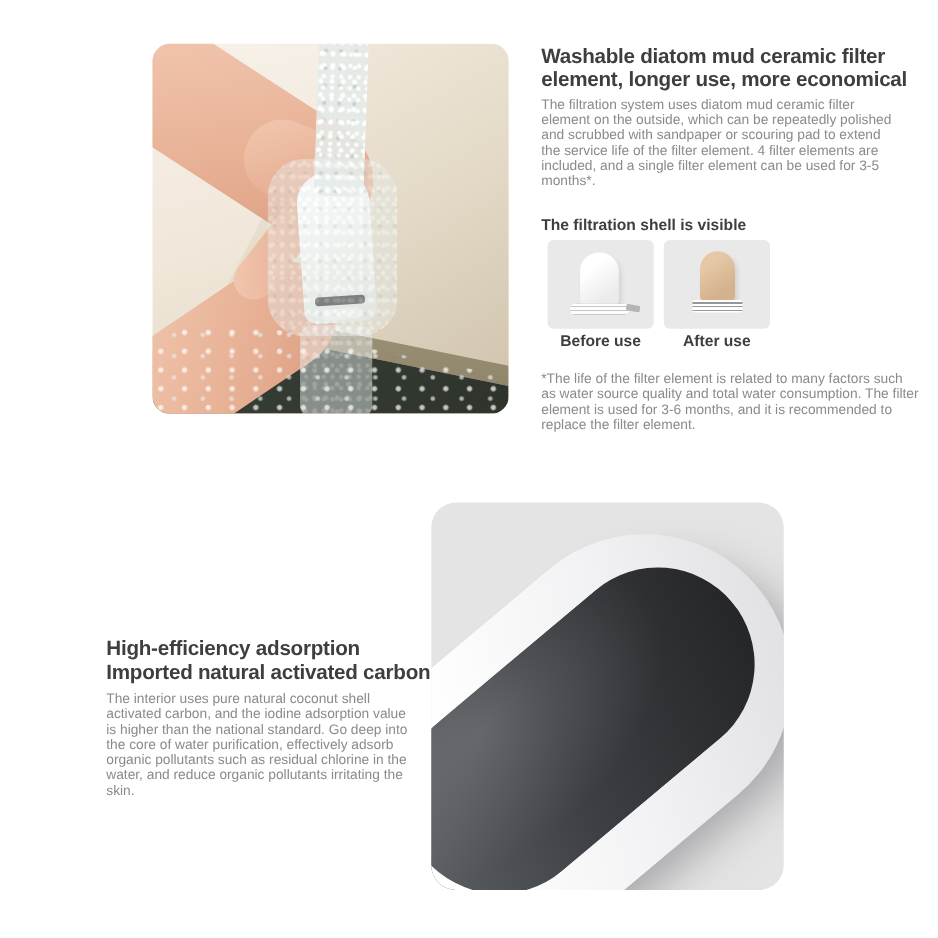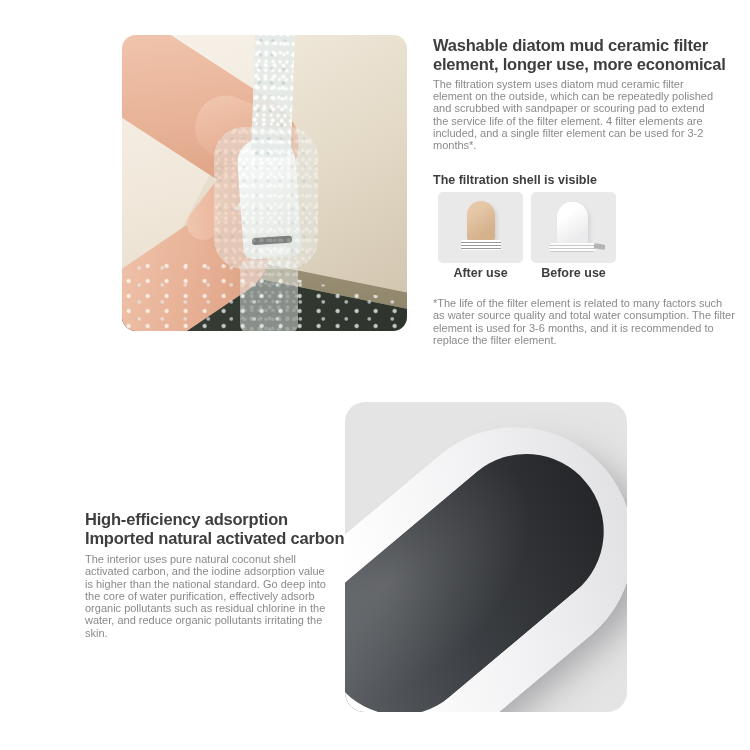--- a/index.html
+++ b/index.html
@@ -106,38 +106,38 @@
       <div class="p1-filter-base"></div>
     </div>
     <div class="abs bubbles p1-stream"></div>
     <div class="abs bubbles p1-splash"></div>
     <div class="abs bubbles p1-fall"></div>
     <div class="p1-layer p1-droplets"></div>
   </div>
 
   <div class="abs col1">
     <div class="h1">Washable diatom mud ceramic filter element, longer use, more economical</div>
-    <div class="body-text body1">The filtration system uses diatom mud ceramic filter element on the outside, which can be repeatedly polished and scrubbed with sandpaper or scouring pad to extend the service life of the filter element. 4 filter elements are included, and a single filter element can be used for 3-2 months*.</div>
+    <div class="body-text body1">The filtration system uses diatom mud ceramic filter element on the outside, which can be repeatedly polished and scrubbed with sandpaper or scouring pad to extend the service life of the filter element. 4 filter elements are included, and a single filter element can be used for 3-5 months*.</div>
     <div class="sub1">The filtration shell is visible</div>
 
     <div class="cards">
-      <div class="card">
-        <div class="card-img">
-          <div class="dome dome-after"></div>
-          <div class="base-after"></div>
-        </div>
-        <div class="card-label">After use</div>
-      </div>
       <div class="card">
         <div class="card-img">
           <div class="dome dome-before"></div>
           <div class="base-before"></div>
           <div class="tab-before"></div>
         </div>
         <div class="card-label">Before use</div>
+      </div>
+      <div class="card">
+        <div class="card-img">
+          <div class="dome dome-after"></div>
+          <div class="base-after"></div>
+        </div>
+        <div class="card-label">After use</div>
       </div>
     </div>
 
     <div class="body-text footnote">*The life of the filter element is related to many factors such as water source quality and total water consumption. The filter element is used for 3-6 months, and it is recommended to replace the filter element.</div>
   </div>
 
   <div class="abs col2">
     <div class="h1">High-efficiency adsorption</div>
     <div class="h1">Imported natural activated carbon</div>
     <div class="body-text body2">The interior uses pure natural coconut shell activated carbon, and the iodine adsorption value is higher than the national standard. Go deep into the core of water purification, effectively adsorb organic pollutants such as residual chlorine in the water, and reduce organic pollutants irritating the skin.</div>

